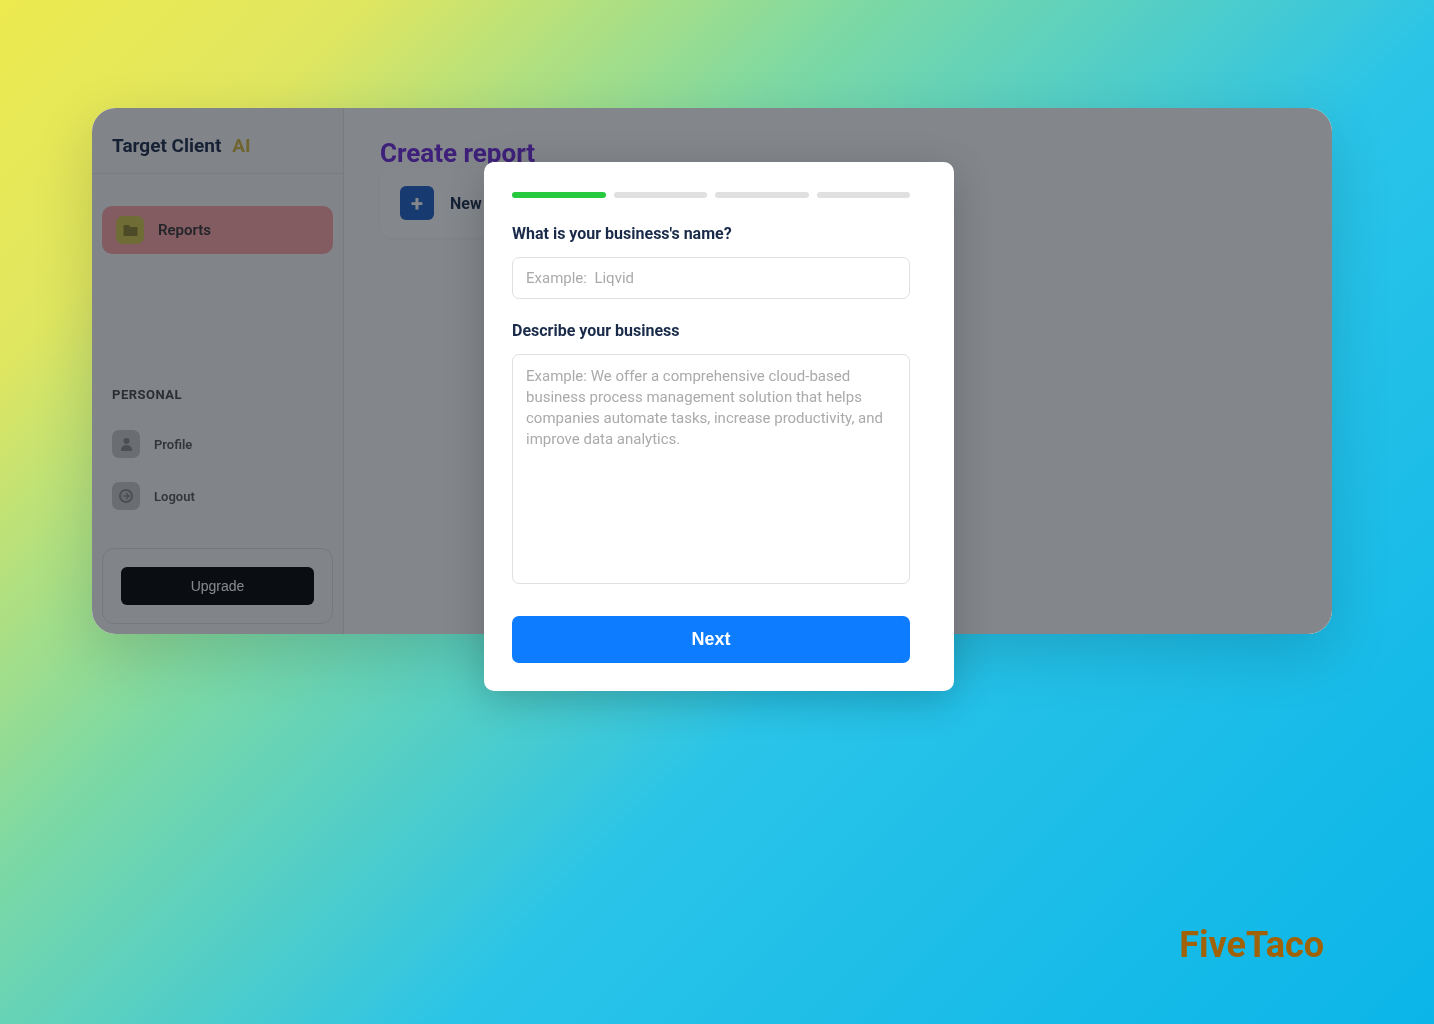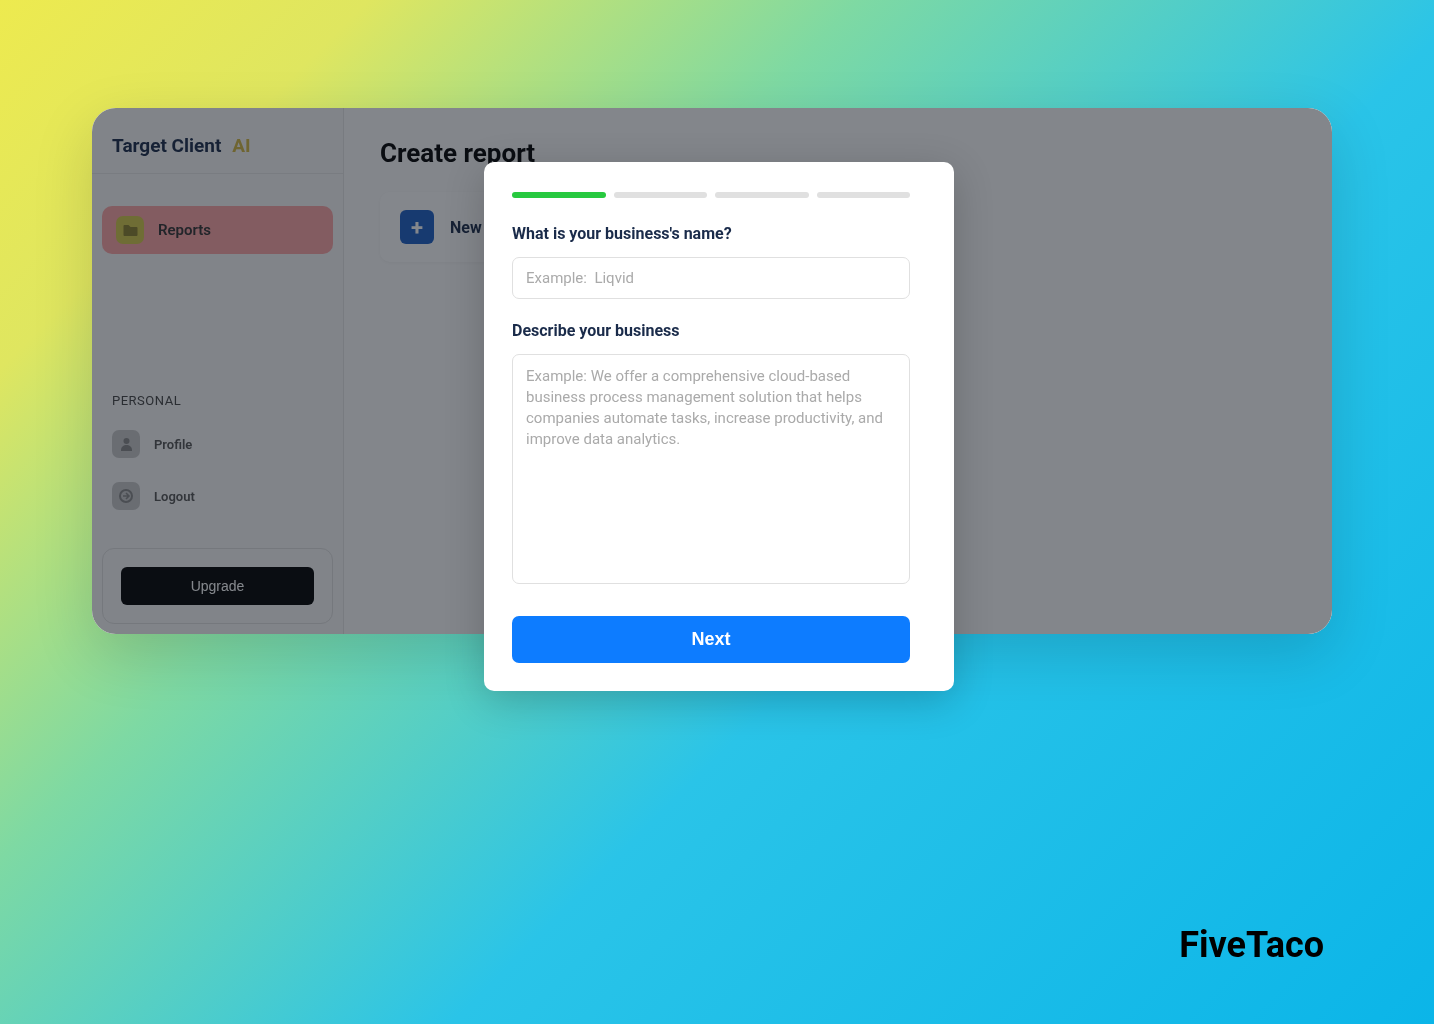--- a/index.html
+++ b/index.html
@@ -91,24 +91,24 @@
     .sidebar-spacer {
       flex: 1;
     }
     
     .sidebar-personal {
       padding: 12px 20px;
     }
     
     .personal-heading {
       font-size: 13px;
-      font-weight: 400;
+      font-weight: 700;
       color: #444;
       letter-spacing: 0.5px;
-      margin-bottom: 14px;
+      margin-bottom: 20px;
     }
     
     .personal-item {
       display: flex;
       align-items: center;
       padding: 8px 0;
       cursor: pointer;
       font-size: 13px;
       font-weight: 600;
       color: #555;
@@ -148,22 +148,21 @@
     
     .main-content {
       flex: 1;
       background: #fcfcfc;
       padding: 30px 36px;
     }
     
     .page-title {
       font-size: 26px;
       font-weight: 700;
-      color: #000000;
-      margin-bottom: 24px;
+      color: #6d28d9;
     }
     
     .new-report-card {
       display: inline-flex;
       align-items: center;
       padding: 18px 20px;
       background: #fff;
       border-radius: 10px;
       box-shadow: 0 1px 3px rgba(0,0,0,0.04);
     }
@@ -277,21 +276,21 @@
       font-weight: 600;
       cursor: pointer;
     }
     
     .watermark {
       position: absolute;
       bottom: 58px;
       right: 110px;
       font-size: 36px;
       font-weight: 700;
-      color: #000000;
+      color: #a16207;
     }
   </style>
 </head>
 <body>
 
 <div class="app-window">
 
   <aside class="sidebar">
     <div class="sidebar-header">
       <div class="logo">

